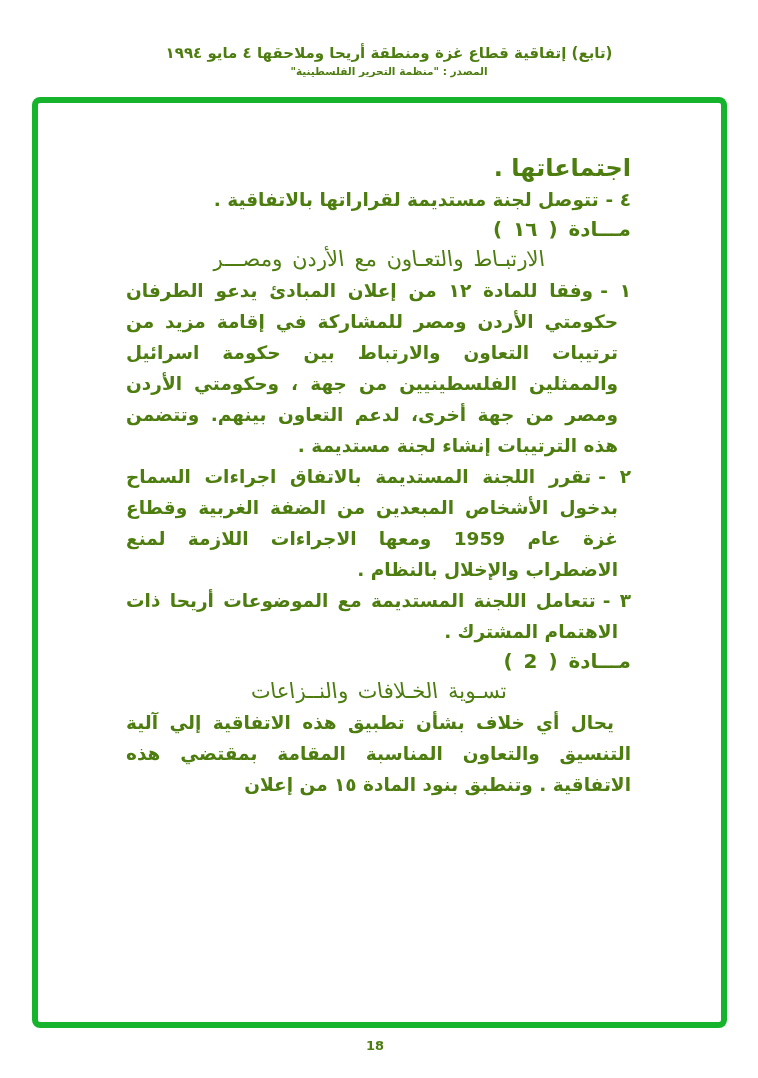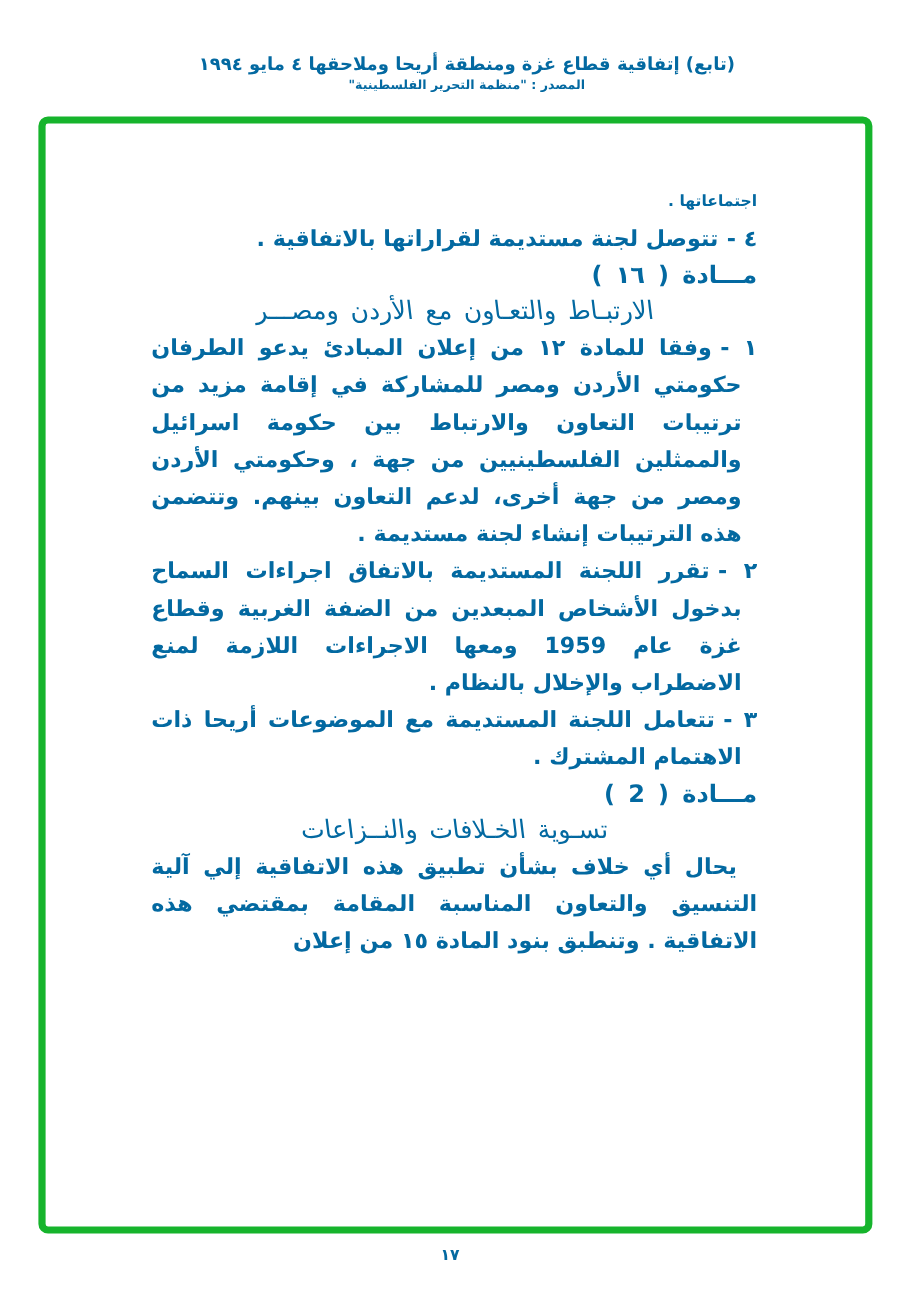--- a/index.html
+++ b/index.html
@@ -2,21 +2,21 @@
 <html lang="ar"><head>
 <meta charset="utf-8">
 <style>
   html, body { margin: 0; padding: 0; background: #ffffff; }
   .page {
     position: relative;
     width: 758px;
     height: 1078px;
     background: #ffffff;
     font-family: "DejaVu Sans", sans-serif;
-    color: #0369a1;
+    color: #4d7c0f;
     overflow: hidden;
   }
 
   
   .hdr {
     position: absolute;
     top: 44px;
     left: 0;
     width: 100%;
     text-align: center;
@@ -52,21 +52,21 @@
   .frame p, .frame h2, .frame h3 { margin: 0; }
 
   .body-text {
     font-size: 18.5px;
     font-weight: 700;
     line-height: 31px;
     text-align: justify;
     text-align-last: right;
   }
 
-  .cont-line { font-size: 13px; font-weight: 700; line-height: 31px; text-align: right; }
+  .cont-line { font-size: 24px; font-weight: 700; line-height: 31px; text-align: right; }
 
   .clause {
     padding-right: 13px;
     text-indent: -13px;
   }
   .clause .marker { margin-left: 7px; }
 
   .item4 { margin-top: 8px; text-align: right; }
 
   .art-title {
@@ -145,16 +145,16 @@
     </p>
 
     <h2 class="art-title art17-title">مـــادة  ( 2 )</h2>
     <h3 class="art-subtitle">تسـوية الخـلافات والنــزاعات</h3>
 
     <p class="body-text closing">يحال أي خلاف بشأن تطبيق هذه الاتفاقية إلي آلية التنسيق والتعاون المناسبة المقامة بمقتضي هذه الاتفاقية . وتنطبق بنود المادة ١٥ من إعلان</p>
 
   </div>
 
   <div class="ftr">
-    <span class="page-num">١٧</span>
+    <span class="page-num">18</span>
   </div>
 
 </div>
 
 </body></html>

